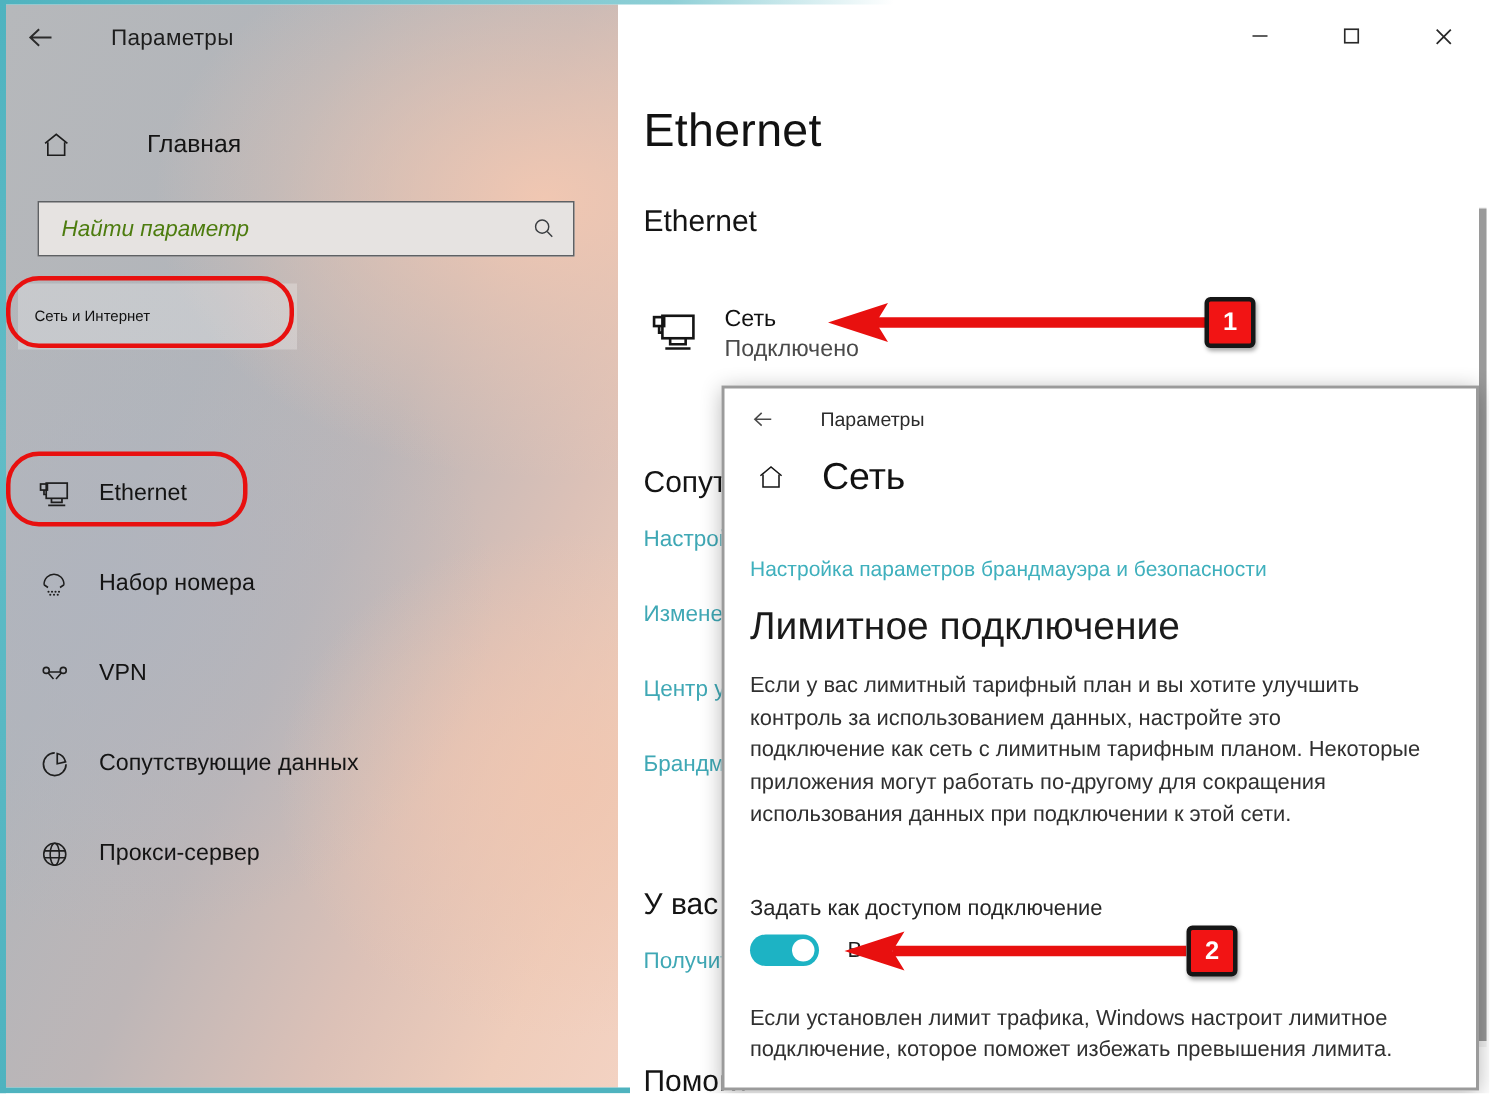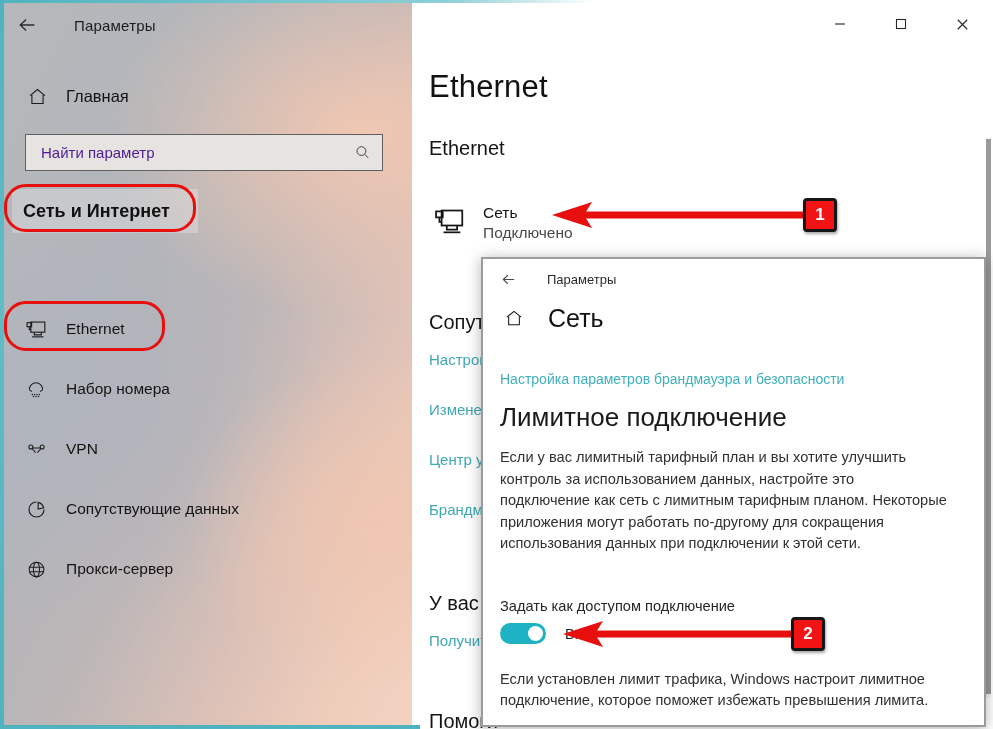--- a/index.html
+++ b/index.html
@@ -81,20 +81,21 @@
     letter-spacing: .2px;
   }
 
   
   .home-row {
     position: absolute;
     left: 0; top: 72px;
     width: 408px; height: 42px;
     display: flex; align-items: center;
     padding-left: 16px;
+    gap: 32px;
   }
   .home-ico {
     width: 34px; height: 34px;
     display: flex; align-items: center; justify-content: center;
     color: #1c1c1c;
   }
   .home-label {
     font-size: 16.5px;
     color: #141414;
     margin-left: 12px;
@@ -106,21 +107,22 @@
     left: 21px; top: 131px;
     width: 358px; height: 37px;
     background: #e6e3e1;
     border: 1.6px solid #5e6164;
     display: flex; align-items: center;
     padding: 0 10px 0 15px;
   }
   .search-ph {
     flex: 1;
     font-size: 15px;
-    color: #4c1d95;
+    color: #4d7c0f;
+    font-style: italic;
   }
   .search-ico {
     width: 20px; height: 20px;
     display: flex; align-items: center; justify-content: center;
     color: #3a3d40;
   }
 
   
   .nav-item {
     position: absolute;
@@ -145,22 +147,22 @@
   
   .nav-cat {
     position: absolute;
     left: 8px; top: 186px;
     width: 186px; height: 44px;
     display: flex; align-items: center;
     padding-left: 11px;
     background: rgba(255,255,255,0.26);
   }
   .nav-cat .nav-label {
-    font-size: 18px;
-    font-weight: bold;
+    font-size: 10px;
+    font-weight: normal;
     color: #111;
     white-space: nowrap;
   }
 
   
   .red-box {
     position: absolute;
     border: 3.2px solid #e8100f;
     border-radius: 22px;
     z-index: 30;

